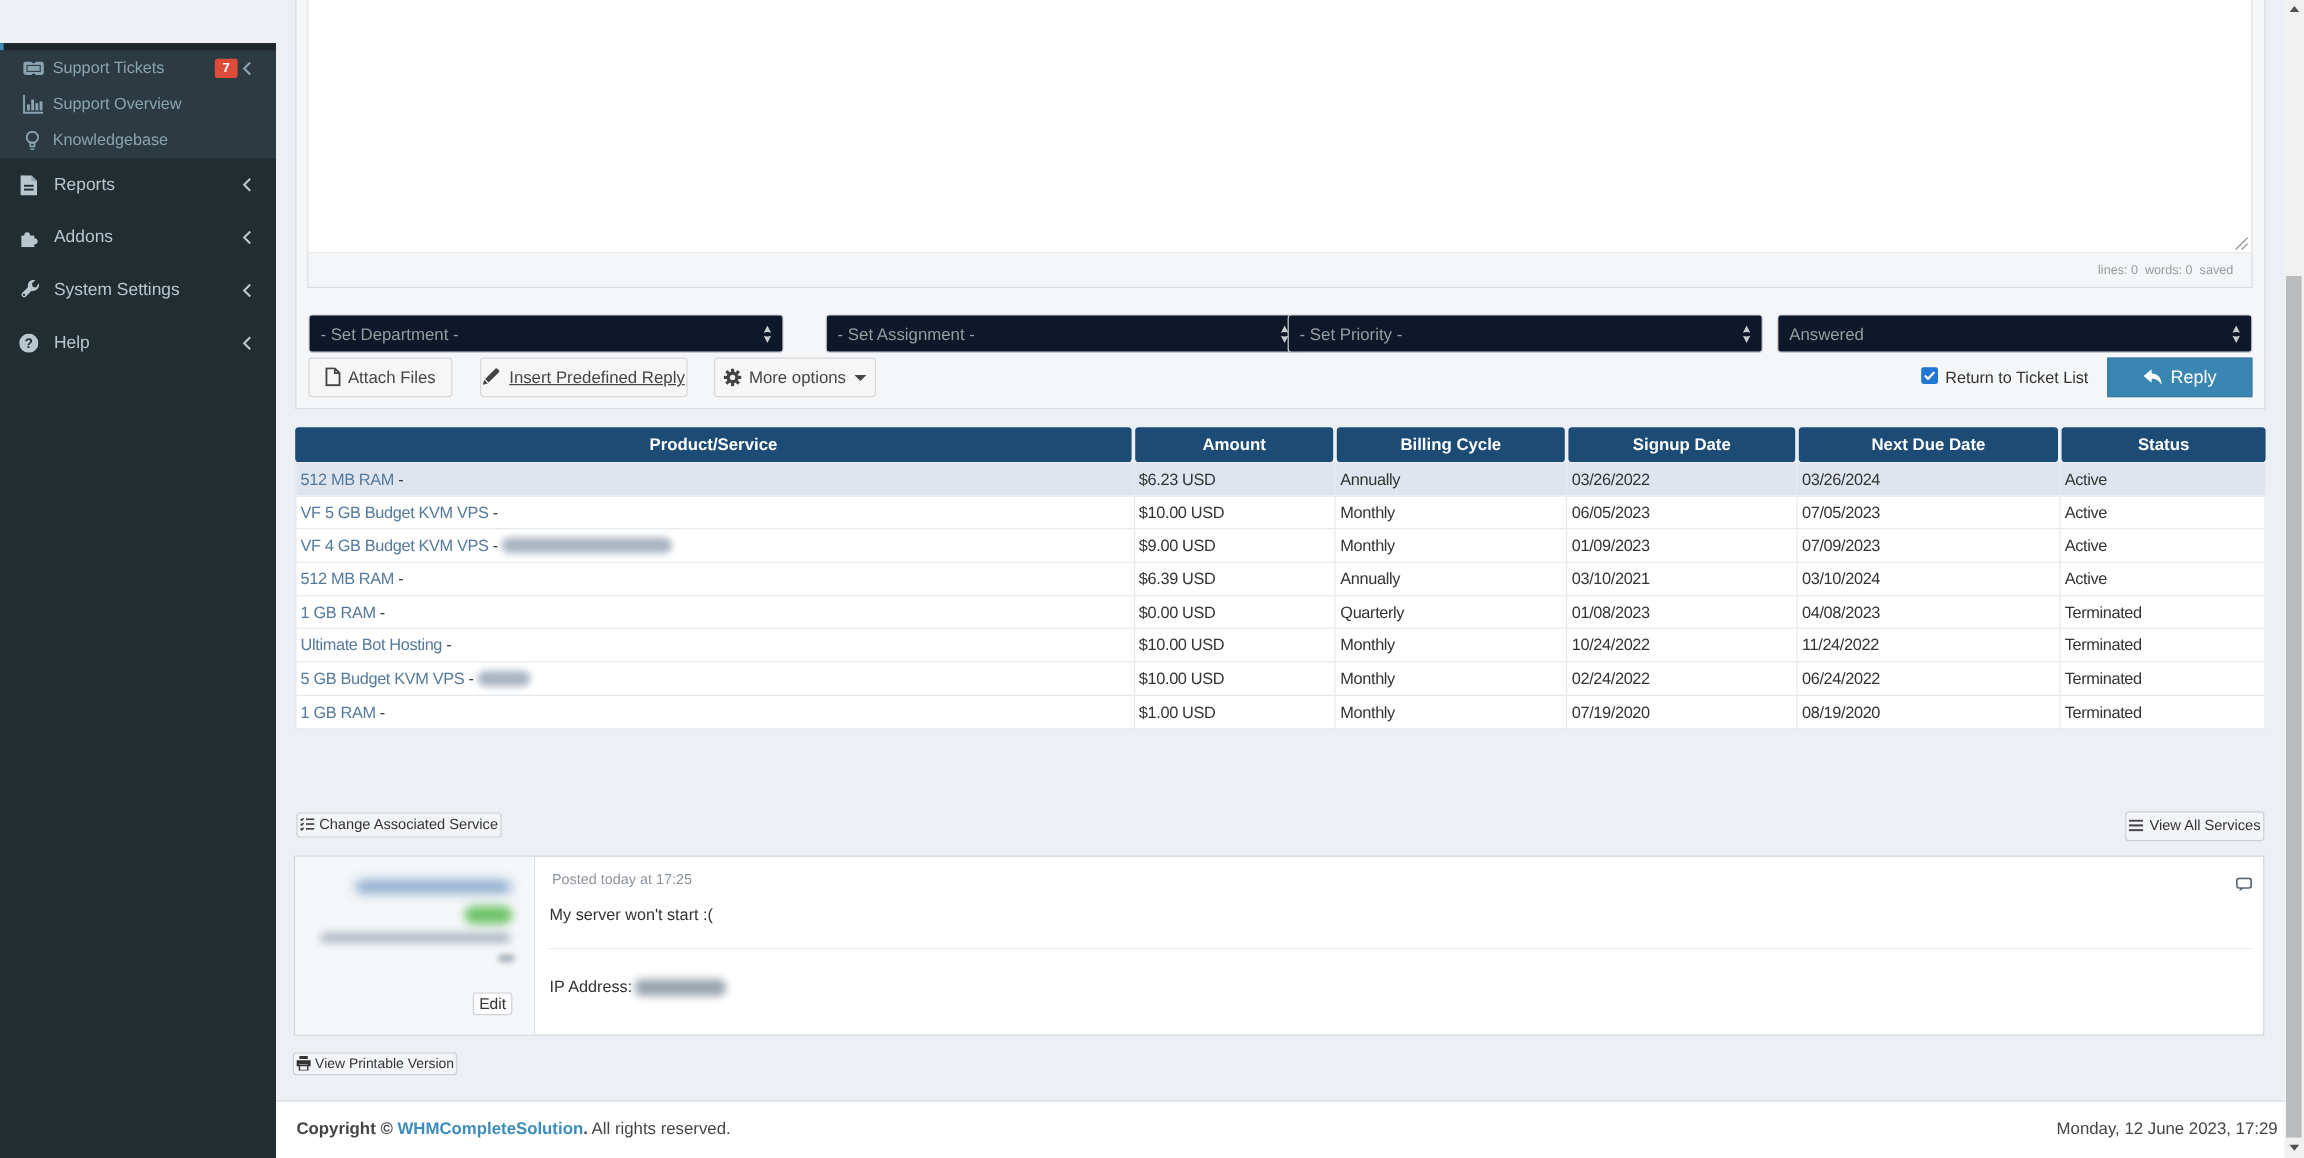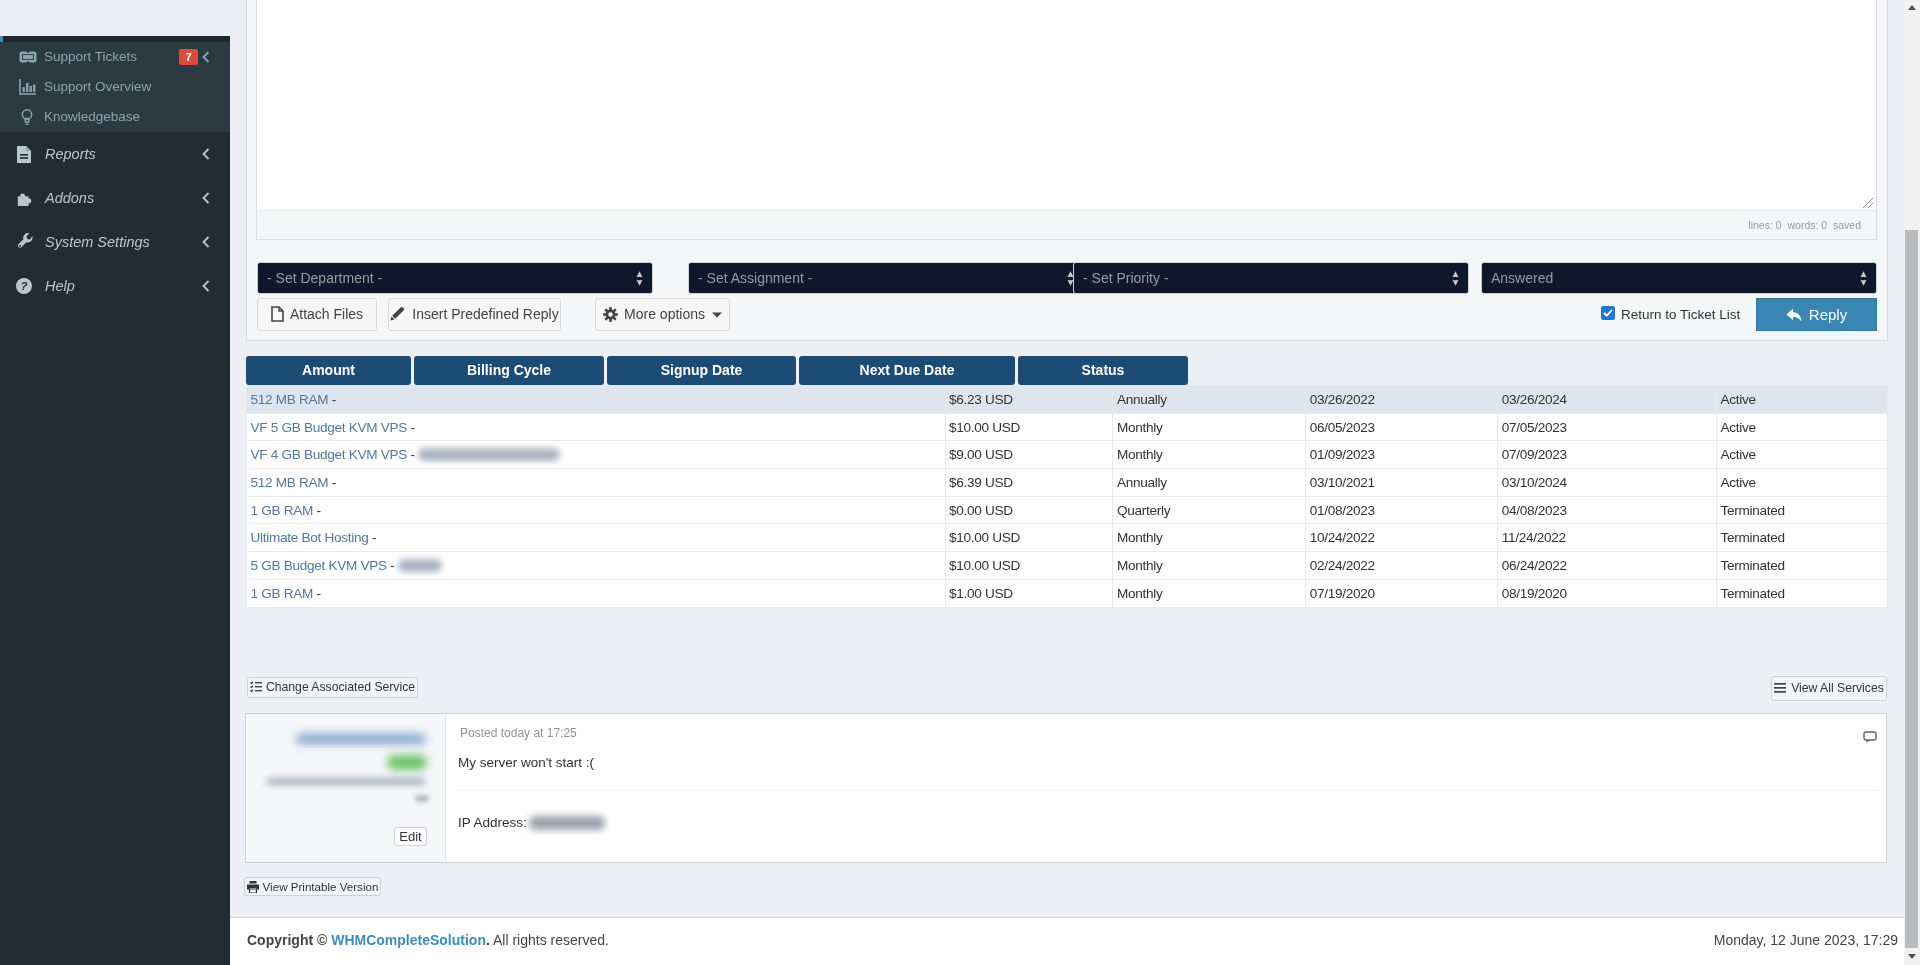--- a/index.html
+++ b/index.html
@@ -78,21 +78,21 @@
     </svg></div>
 <div class="sel" style="left:1481px;width:396px;">Answered<svg width="7" height="15" viewBox="0 0 7 15">
       <path d="M3.5 0.2 L6.6 6.2 Q3.5 5.1 0.4 6.2 Z" fill="#c9cdd1"></path>
       <path d="M0.4 8.8 Q3.5 9.9 6.6 8.8 L3.5 14.8 Z" fill="#c9cdd1"></path>
     </svg></div>
 
 <div class="btn" style="left:257px;width:120px;"><svg style="vertical-align:-3px;margin-right:6px" width="13" height="16" viewBox="0 0 13 16">
       <path d="M1 1 H8 L12 5 V15 H1 Z" fill="none" stroke="#444" stroke-width="1.6"></path>
       <path d="M8 1 V5 H12" fill="none" stroke="#444" stroke-width="1.4"></path>
     </svg>Attach Files</div>
-<div class="btn" style="left:388px;width:173px;"><svg style="vertical-align:-2px;margin-right:7px" width="15" height="15" viewBox="0 0 15 15">
+<div class="btn" style="left:400px;width:173px;text-decoration:underline;"><svg style="vertical-align:-2px;margin-right:7px" width="15" height="15" viewBox="0 0 15 15">
       <path d="M0.4 14.6 L1.5 10.5 L4.5 13.5 Z" fill="#444"></path>
       <path d="M2.2 9.8 L10.6 1.4 A1.5 1.5 0 0 1 12.7 1.4 L13.6 2.3 A1.5 1.5 0 0 1 13.6 4.4 L5.2 12.8 Z" fill="#444"></path>
     </svg>Insert Predefined Reply</div>
 <div class="btn" style="left:595px;width:135px;"><svg style="vertical-align:-2.5px;margin-right:6px" width="15" height="15" viewBox="0 0 15 15">
       <g fill="#444">
         <circle cx="7.5" cy="7.5" r="5"></circle>
         <rect x="6.2" y="0.1" width="2.6" height="3" transform="rotate(0 7.5 7.5)"></rect>
         <rect x="6.2" y="0.1" width="2.6" height="3" transform="rotate(45 7.5 7.5)"></rect>
         <rect x="6.2" y="0.1" width="2.6" height="3" transform="rotate(90 7.5 7.5)"></rect>
         <rect x="6.2" y="0.1" width="2.6" height="3" transform="rotate(135 7.5 7.5)"></rect>
@@ -109,20 +109,21 @@
     <svg style="position:absolute;left:2px;top:3px" width="10" height="8" viewBox="0 0 10 8">
       <path d="M1 4 L3.7 6.7 L9 1" fill="none" stroke="#fff" stroke-width="1.8"></path>
     </svg>
   </div>
 <div id="chklabel">Return to Ticket List</div>
 <div id="reply-btn"><svg style="vertical-align:-2px;margin-right:7px" width="16" height="14" viewBox="0 0 16 14">
       <path d="M7 0.8 L7 4.2 C12.8 4.5 15.2 8.2 15.4 13.6 C13.1 10 10.4 8.8 7 8.7 L7 12 L0.4 6.4 Z" fill="#fff"></path>
     </svg>Reply</div>
 
 <div id="thead">
+  <div style="width:697px">Product/Service</div>
   <div style="width:165px">Amount</div>
   <div style="width:190px">Billing Cycle</div>
   <div style="width:189px">Signup Date</div>
   <div style="width:216px">Next Due Date</div>
   <div style="width:170px">Status</div>
 </div>
 <table id="svc-table">
 <colgroup>
       <col style="width:699px">
       <col style="width:168px">
@@ -278,21 +279,21 @@
     </div>
     <div class="tv-item">
       <svg class="ic" style="top:7px;left:21px" width="12" height="17" viewBox="0 0 12 17">
           <circle cx="6" cy="5.5" r="4.7" fill="none" stroke="#8aa4af" stroke-width="1.5"></circle>
           <path d="M4.2 9.5 H7.8 V13 H4.2 Z" fill="none" stroke="#8aa4af" stroke-width="1.3"></path>
           <path d="M4.5 14.7 A2 2 0 0 0 7.5 14.7" fill="none" stroke="#8aa4af" stroke-width="1.3"></path>
         </svg>
       <span class="txt">Knowledgebase</span>
     </div>
   </div>
-  <div style="position:absolute;top:96px;left:0;width:230px;font-style:italic;">
+  <div style="position:absolute;top:96px;left:0;width:230px;">
     <div class="menu-item">
       <svg class="ic" style="top:14px;left:17px" width="14" height="17" viewBox="0 0 14 17">
           <path d="M0 0 H9 L14 5 V17 H0 Z" fill="#b8c7ce"></path>
           <path d="M9 0 L9 5 L14 5" fill="#93a8b2"></path>
           <rect x="3" y="8" width="8" height="1.6" fill="#222d32"></rect>
           <rect x="3" y="11.2" width="8" height="1.6" fill="#222d32"></rect>
         </svg>
       <span class="txt">Reports</span>
       <svg class="chev" style="top:16px" width="8" height="12" viewBox="0 0 8 12">
           <path d="M6.5 1 L1.5 6 L6.5 11" fill="none" stroke="#b8c7ce" stroke-width="1.8"></path>

